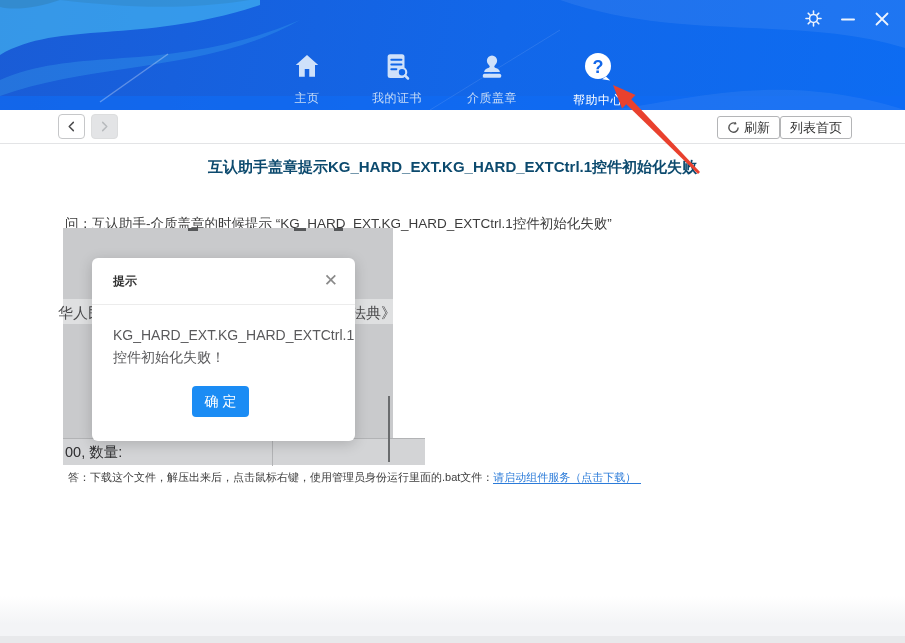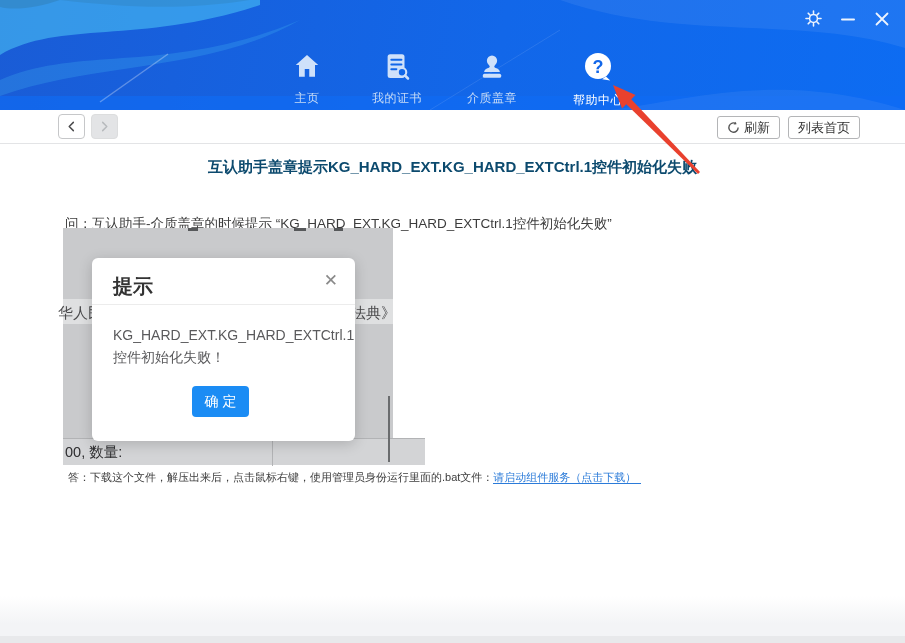--- a/index.html
+++ b/index.html
@@ -37,21 +37,21 @@
   }
   .nav-btn.back { left:58px; background:#fff; border:1px solid #c6c7c9; }
   .nav-btn.fwd  { left:91px; background:#e3e4e6; border:1px solid #dcdDDf; border:1px solid #dcddde; }
   .tool-btn {
     position:absolute; top:6px; height:23px; padding:0 9px;
     background:#fff; border:1px solid #b4b5b7; border-radius:3px;
     display:flex; align-items:center; gap:4px;
     font-size:13px; color:#333; cursor:pointer; white-space:nowrap;
   }
   .tool-btn.refresh { right:125px; }
-  .tool-btn.listhome { right:45px; }
+  .tool-btn.listhome { right:53px; }
   
   .article-title {
     position:absolute; left:0; top:158px; width:905px; text-align:center;
     font-size:15px; font-weight:700; color:#0c4a6e;
   }
   .question {
     position:absolute; left:65px; top:203px; font-size:13.5px; color:#3c3c3c;margin-top:12px;
   }
   .answer {
     position:absolute; left:68px; top:470px; font-size:11px; color:#3c3c3c;text-align:right;
@@ -76,21 +76,21 @@
   }
   .shot .bottom-text { position:absolute; left:2px; top:4px; font-size:14.5px; color:#2d2d2f; white-space:nowrap; }
   .shot .vline1 { position:absolute; left:209px; top:0; width:1px; height:27px; background:#b2b3b5; }
   .shot .rline { position:absolute; left:325px; top:168px; width:2px; height:66px; background:#6a6c6e; }
   
   .dialog {
     position:absolute; left:29px; top:30px; width:263px; height:183px;
     background:#ffffff; border-radius:6px;
     box-shadow:0 3px 14px rgba(0,0,0,0.18);
   }
-  .dialog .dlg-title { position:absolute; left:21px; top:15px; font-size:20px; font-weight:600; color:#333; }
+  .dialog .dlg-title { position:absolute; left:21px; top:15px; font-size:12px; font-weight:600; color:#333; }
   .dialog .dlg-close { position:absolute; right:17px; top:13px; font-size:17px; color:#8a8a8a; cursor:pointer; line-height:20px; }
   .dialog .dlg-sep { position:absolute; left:0; top:46px; width:100%; height:1px; background:#ececec; }
   .dialog .dlg-msg { position:absolute; left:21px; top:66px; width:230px; font-size:14px; line-height:22px; color:#5a5a5c; }
   .dialog .dlg-ok {
     position:absolute; left:100px; top:128px; width:57px; height:31px;
     background:#1b8cf4; border:none; border-radius:4px;
     color:#fff; font-size:14px; display:flex; align-items:center; justify-content:center;
     cursor:pointer; font-family:inherit;
   }
   

